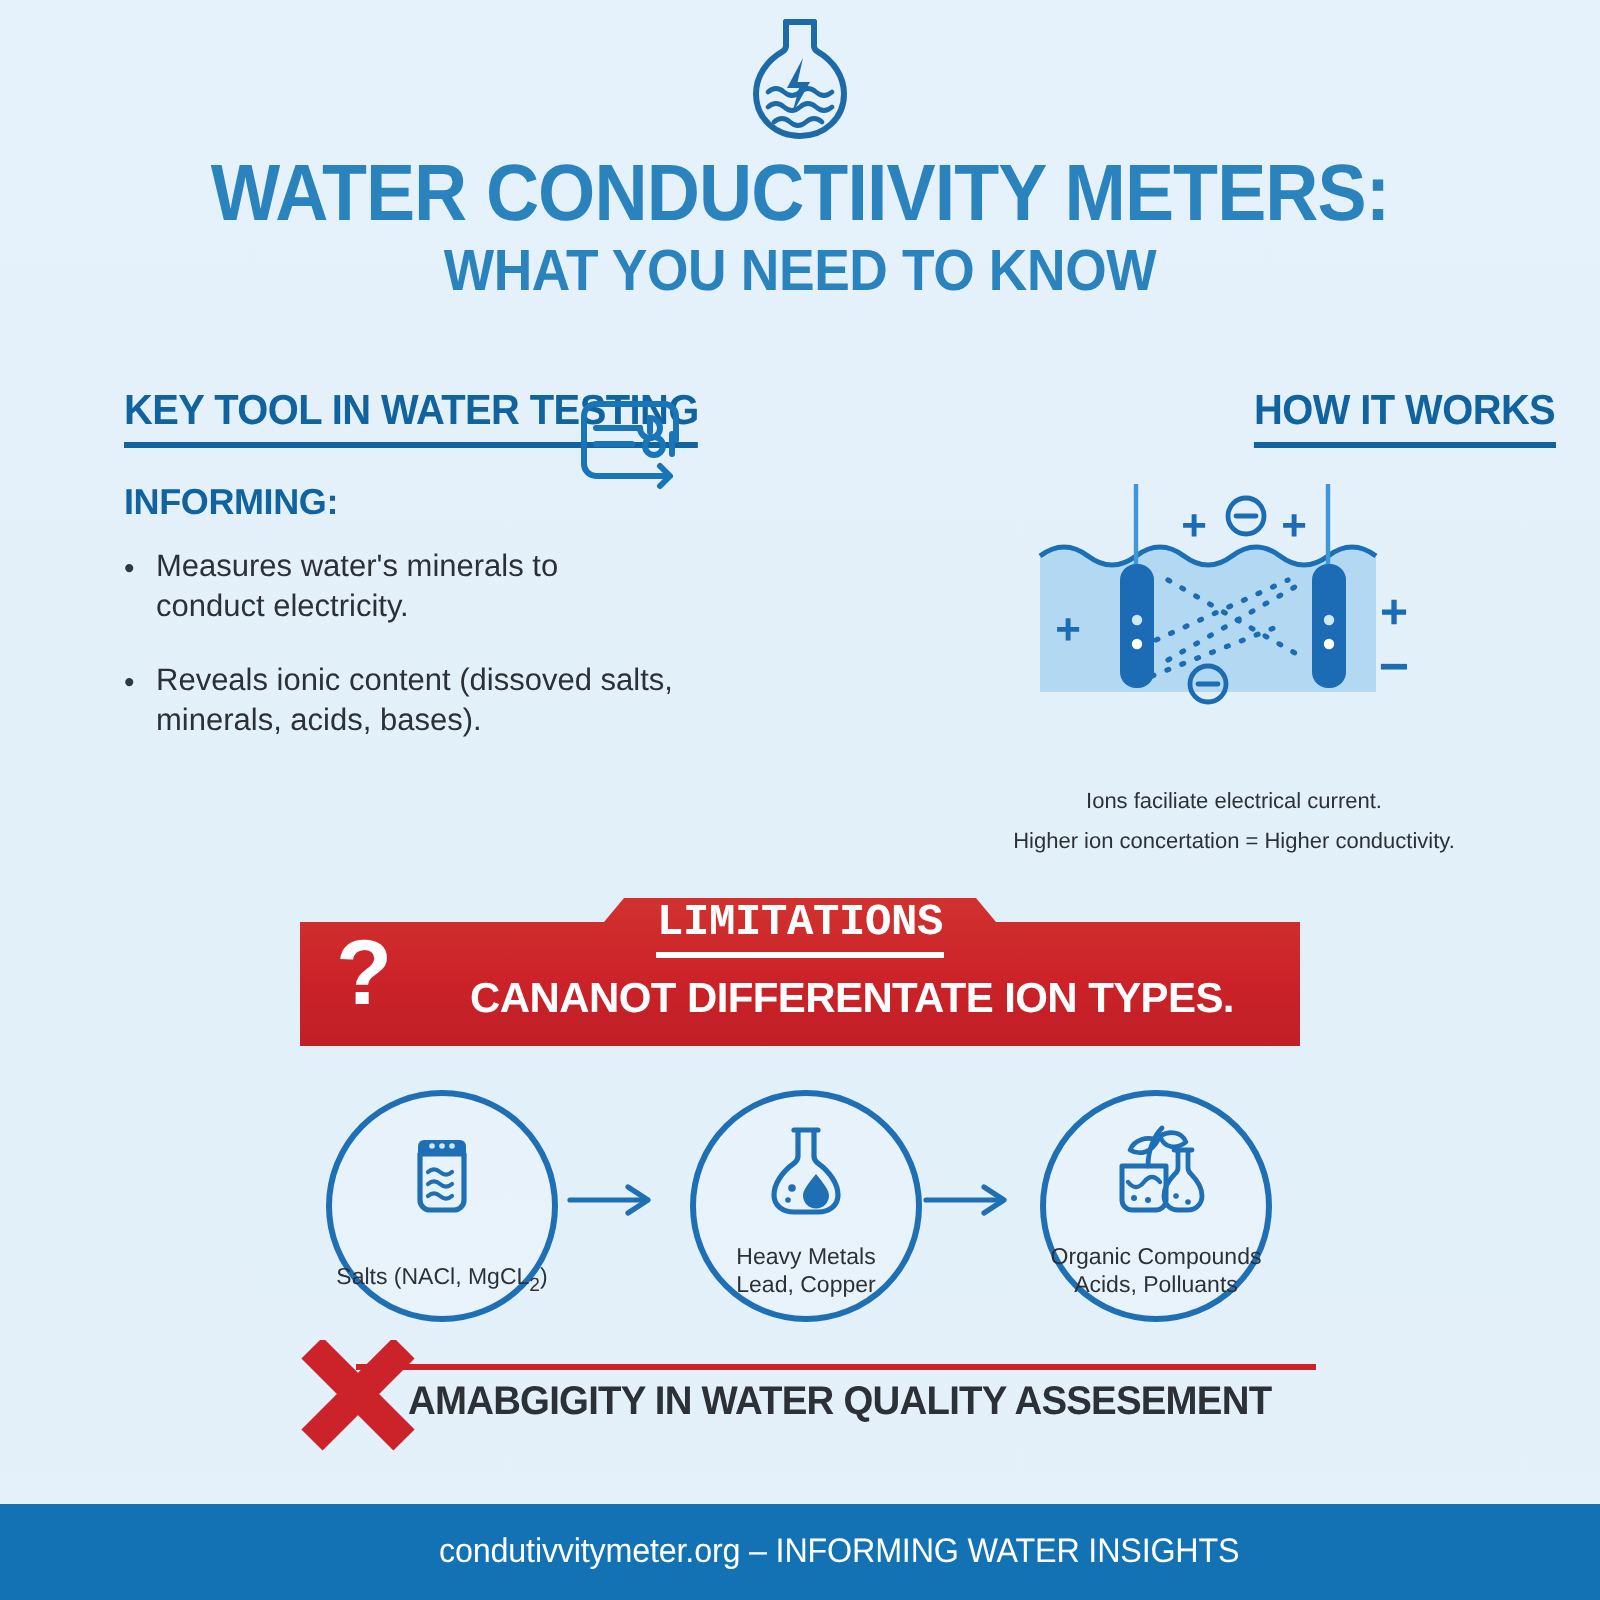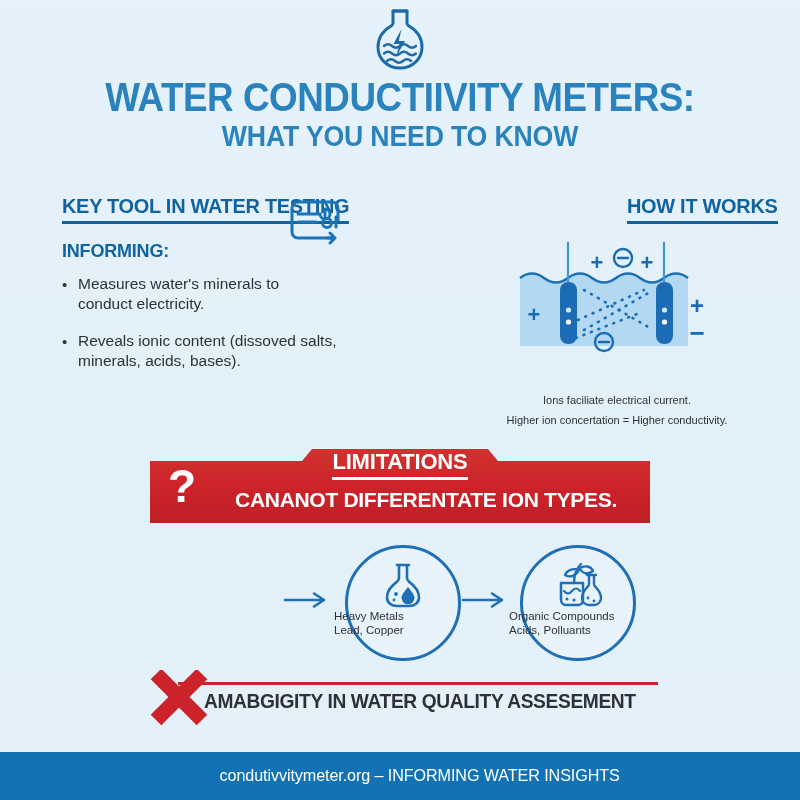--- a/index.html
+++ b/index.html
@@ -155,20 +155,21 @@
   .banner-tab-text {
     position: absolute;
     top: 8px;
     left: 0;
     width: 508px;
     text-align: center;
     font-size: 22px;
     font-weight: bold;
     color: #ffffff;
     letter-spacing: -0.2px;
+    font-family: Liberation Mono, monospace;
   }
   .banner-tab-text span {
     display: inline-block;
     border-bottom: 3px solid #ffffff;
     padding-bottom: 2px;
   }
   .banner-main-text {
     position: absolute;
     top: 47px;
     left: 60px;
@@ -202,23 +203,24 @@
   .c3 { left: 360px; }
   .circle .cicon {
     position: absolute;
     top: 13px;
     left: 0;
     width: 110px;
     text-align: center;
   }
   .circle .clabel {
     position: absolute;
-    bottom: 21px;
+    bottom: 8px;
     left: -14px;
     width: 138px;
+    text-align: center;
     font-size: 11.5px;
     color: #2c3137;
     line-height: 13.5px;
   }
   .arrow {
     position: absolute;
     top: 48px;
   }
   .a1 { left: 123px; }
   .a2 { left: 301px; }
@@ -396,20 +398,39 @@
     </svg>
     <div class="banner-q">?</div>
     <div class="banner-tab-text">
       <span>LIMITATIONS</span>
     </div>
     <div class="banner-main-text">CANANOT DIFFERENTATE ION TYPES.</div>
   </div>
 
   <div id="circle-row">
 
+    <div class="circle c1">
+      <div class="cicon">
+        <svg width="42" height="50" viewBox="0 0 42 50">
+          <path d="M12 9 h18 a3 3 0 0 1 3 3 v3 H9 v-3 a3 3 0 0 1 3 -3 Z" fill="#1f6fb4"></path>
+          <circle cx="16" cy="12" r="1.4" fill="#cfe8f8"></circle>
+          <circle cx="21" cy="12" r="1.4" fill="#cfe8f8"></circle>
+          <circle cx="26" cy="12" r="1.4" fill="#cfe8f8"></circle>
+          <path d="M10 16 h22 v23 a5 5 0 0 1 -5 5 H15 a5 5 0 0 1 -5 -5 Z" fill="none" stroke="#1f6fb4" stroke-width="2.6" stroke-linejoin="round"></path>
+          <g fill="none" stroke="#1f6fb4" stroke-width="2.1" stroke-linecap="round">
+            <path d="M14 25 q3 -2.6 6 0 t6 0"></path>
+            <path d="M14 31 q3 -2.6 6 0 t6 0"></path>
+            <path d="M14 37 q3 -2.6 6 0 t6 0"></path>
+          </g>
+        </svg>
+      </div>
+      <div class="clabel">
+        <span>Salts (NACl, MgCL</span><sub>2</sub><span>)</span>
+      </div>
+    </div>
 
     <div class="arrow a1">
       <svg width="46" height="18" viewBox="0 0 46 18">
         <line x1="2" y1="9" x2="38" y2="9" stroke="#1f6fb4" stroke-width="2.6" stroke-linecap="round"></line>
         <path d="M31 2.5 L41 9 L31 15.5" fill="none" stroke="#1f6fb4" stroke-width="2.6" stroke-linecap="round" stroke-linejoin="round"></path>
       </svg>
     </div>
 
     <div class="circle c2">
       <div class="cicon">

